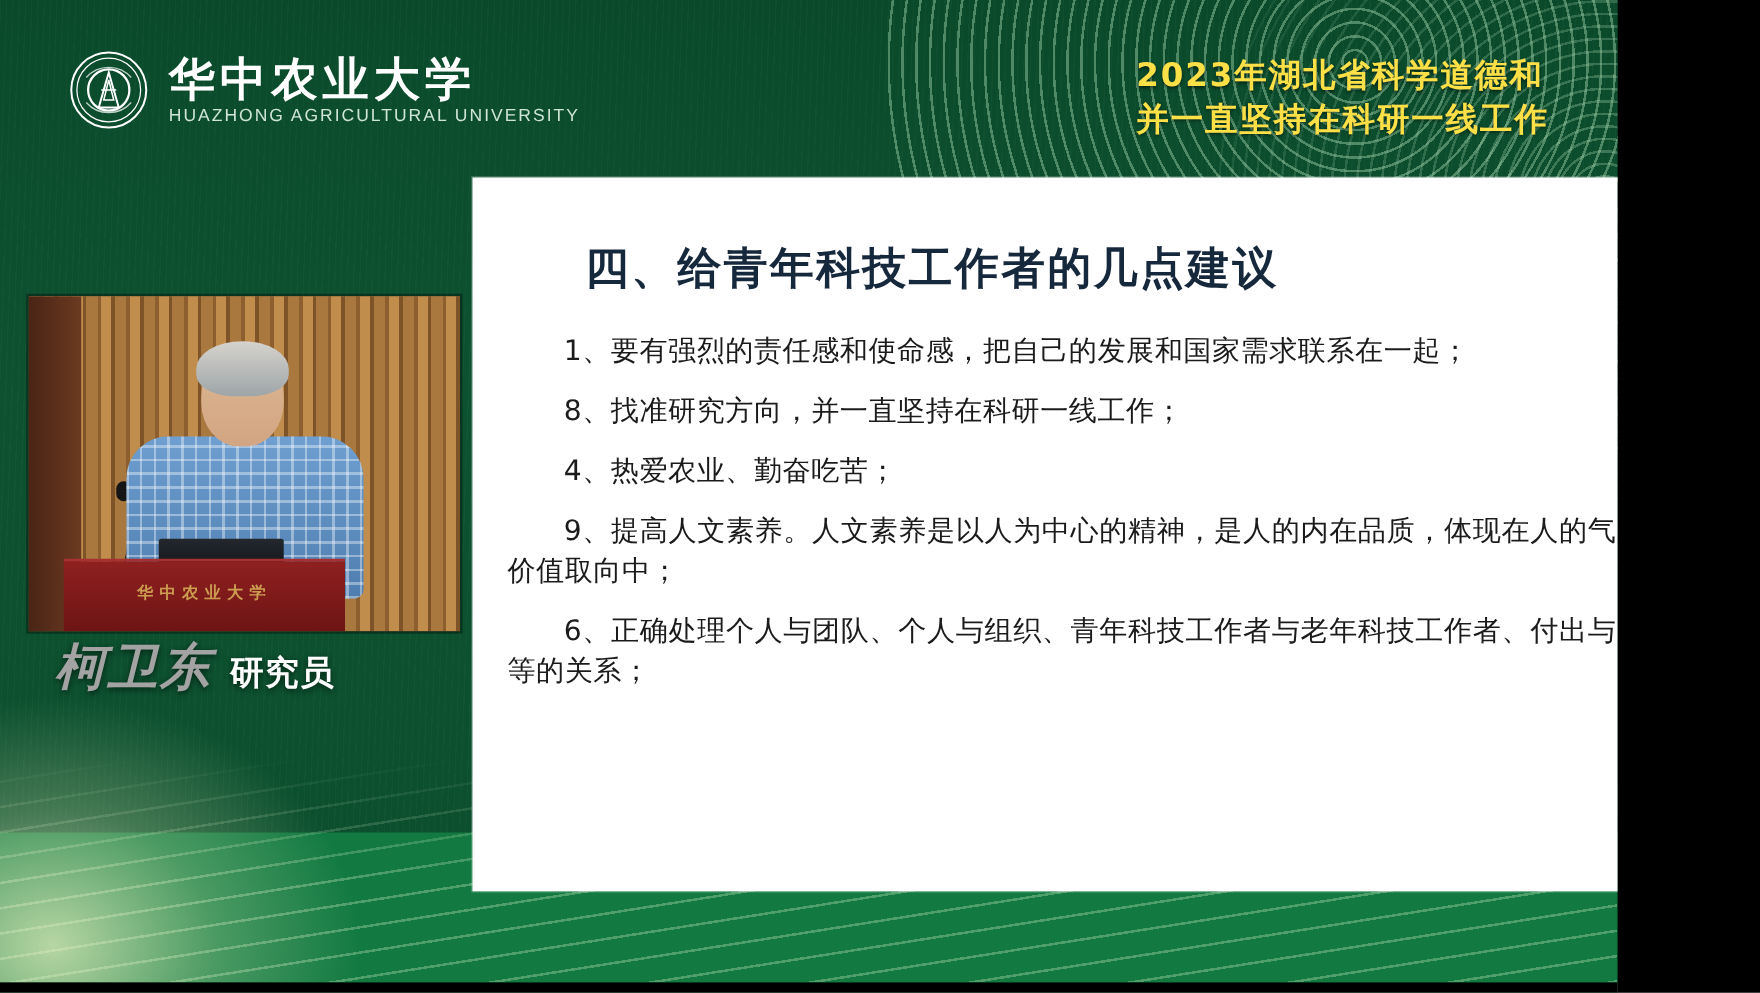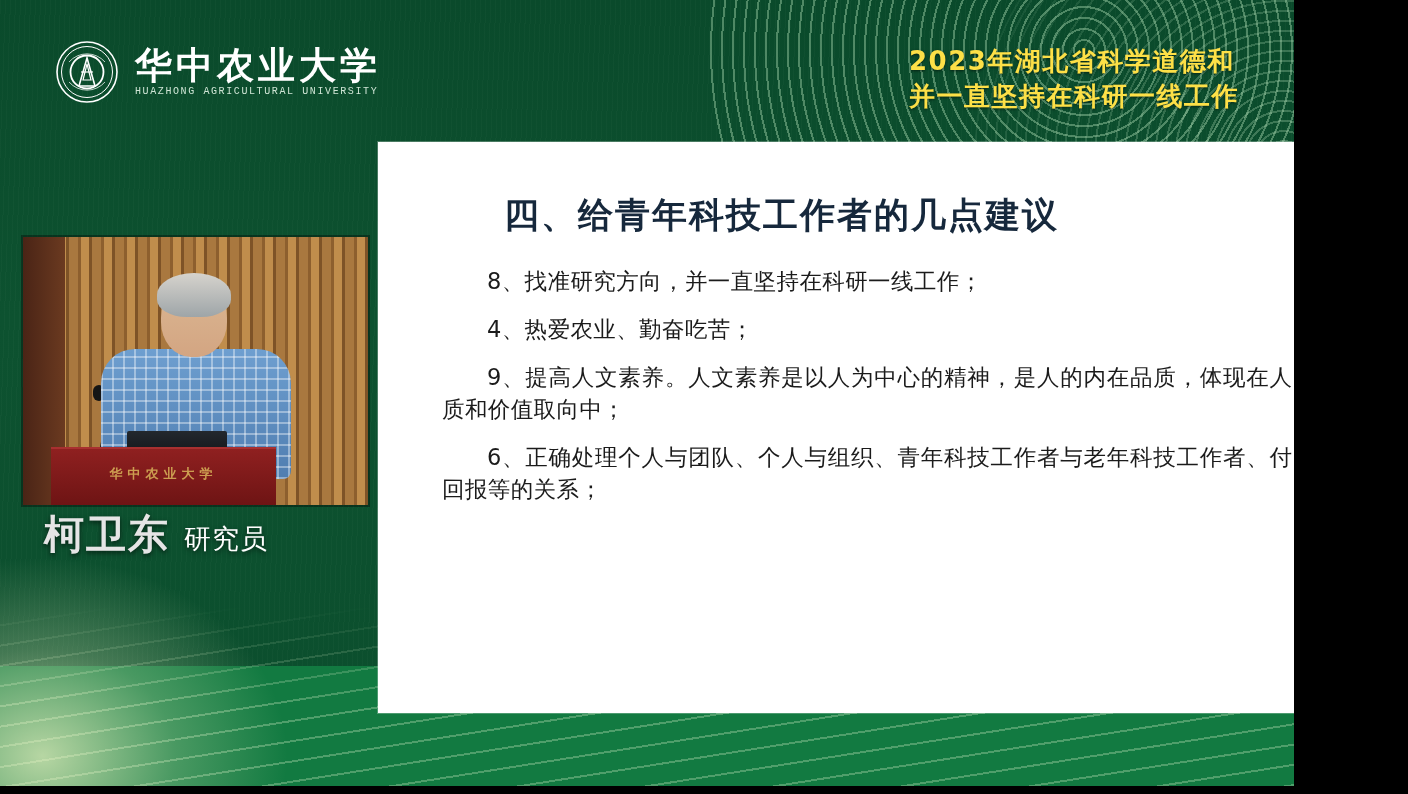--- a/index.html
+++ b/index.html
@@ -120,22 +120,22 @@
     display:flex; align-items:center; gap:16px;
   }
   .logo-emblem { width:64px; height:64px; flex:0 0 64px; }
   .logo-text { display:flex; flex-direction:column; gap:2px; }
   .logo-cn {
     font-size:37px; font-weight:700; color:#ffffff;
     letter-spacing:4px; line-height:1;
     font-family:"DejaVu Sans","Liberation Sans",sans-serif;
   }
   .logo-en {
-    font-size:10px; color:#cfe5d5; letter-spacing:1.6px;
-    font-family:Liberation Mono, monospace;
+    font-size:14px; color:#cfe5d5; letter-spacing:1.6px;
+    font-family:Liberation Sans, sans-serif;
     white-space:nowrap;
   }
 
   .event-title {
     position:absolute; right:55px; top:44px;
     text-align:left;
     color:#fde047;
     font-size:26px; font-weight:700;
     line-height:1.35; letter-spacing:1.5px;
     text-shadow:0 1px 3px rgba(0,0,0,.55);
@@ -207,36 +207,37 @@
     background:#151515; border-radius:6px;
   }
 
   
   .speaker-caption {
     position:absolute; left:44px; top:514px;
     display:flex; align-items:baseline; gap:14px;
     text-shadow:0 2px 5px rgba(0,0,0,.6);
   }
   .speaker-name {
-    color:#e5e5e5; font-size:40px; font-weight:700; letter-spacing:2px;
+    color:#a3a3a3; font-size:40px; font-weight:700; letter-spacing:2px;
     line-height:1;
+    font-style:italic;
   }
   .speaker-role {
-    color:#ffffff; font-size:27px; font-weight:400; letter-spacing:1px;
+    color:#ffffff; font-size:27px; font-weight:700; letter-spacing:1px;
     line-height:1;
   }
 
   
   .slide-panel {
     position:absolute;
     left:378px; top:142px;
     width:1009px; height:571px;
     background:#ffffff;
     box-shadow:0 0 0 1px rgba(255,255,255,.25);
-    padding:52px 42px 20px 54px;
+    padding:52px 42px 20px 18px;
   }
   .slide-title {
     color:#16283c;
     font-size:35px; font-weight:700;
     letter-spacing:2px;
     margin-left:72px;
     margin-bottom:30px;
     line-height:1.2;
   }
   .slide-body { padding:0 6px 0 10px; }
@@ -305,20 +306,21 @@
   </div>
 
   <div class="speaker-caption">
     <span class="speaker-name">柯卫东</span>
     <span class="speaker-role">研究员</span>
   </div>
 
   <div class="slide-panel">
     <div class="slide-title">四、给青年科技工作者的几点建议</div>
     <div class="slide-body">
+      <p class="slide-item">1、要有强烈的责任感和使命感，把自己的发展和国家需求联系在一起；</p>
       <p class="slide-item">8、找准研究方向，并一直坚持在科研一线工作；</p>
       <p class="slide-item">4、热爱农业、勤奋吃苦；</p>
       <p class="slide-item">9、提高人文素养。人文素养是以人为中心的精神，是人的内在品质，体现在人的气质和价值取向中；</p>
       <p class="slide-item">6、正确处理个人与团队、个人与组织、青年科技工作者与老年科技工作者、付出与回报等的关系；</p>
     </div>
   </div>
 
   <div class="letterbox-bottom"></div>
 </div>
 

